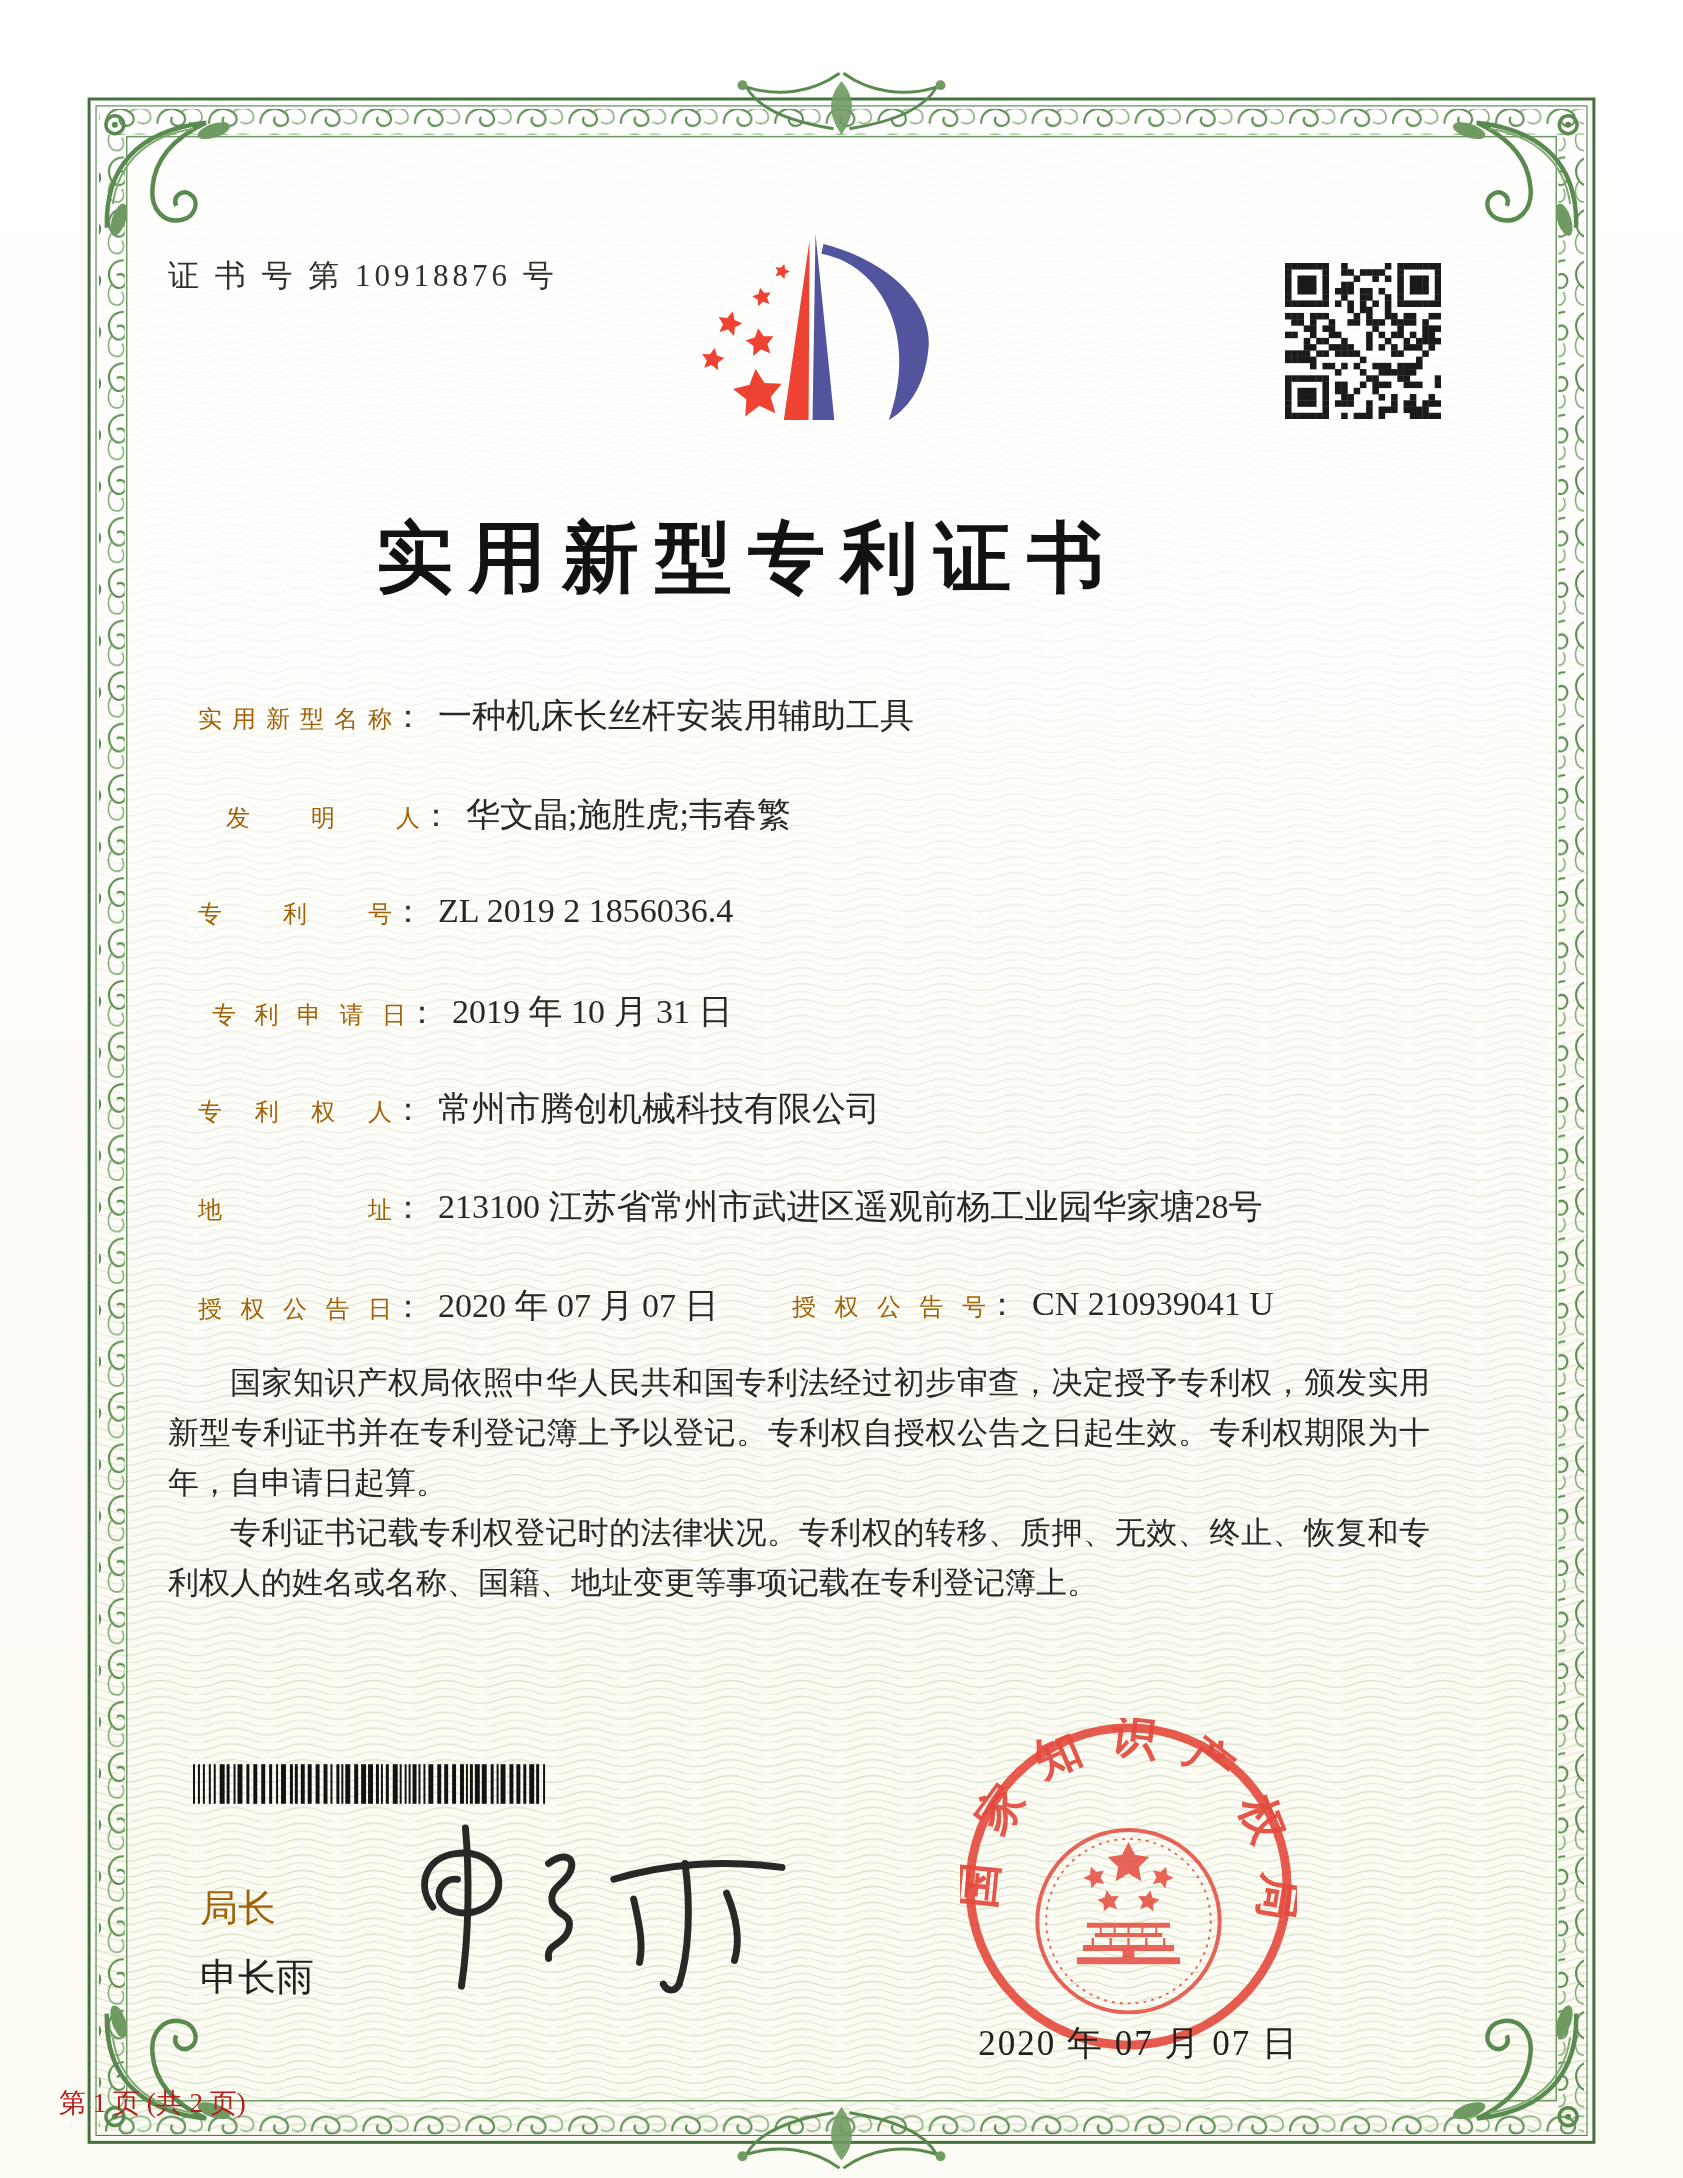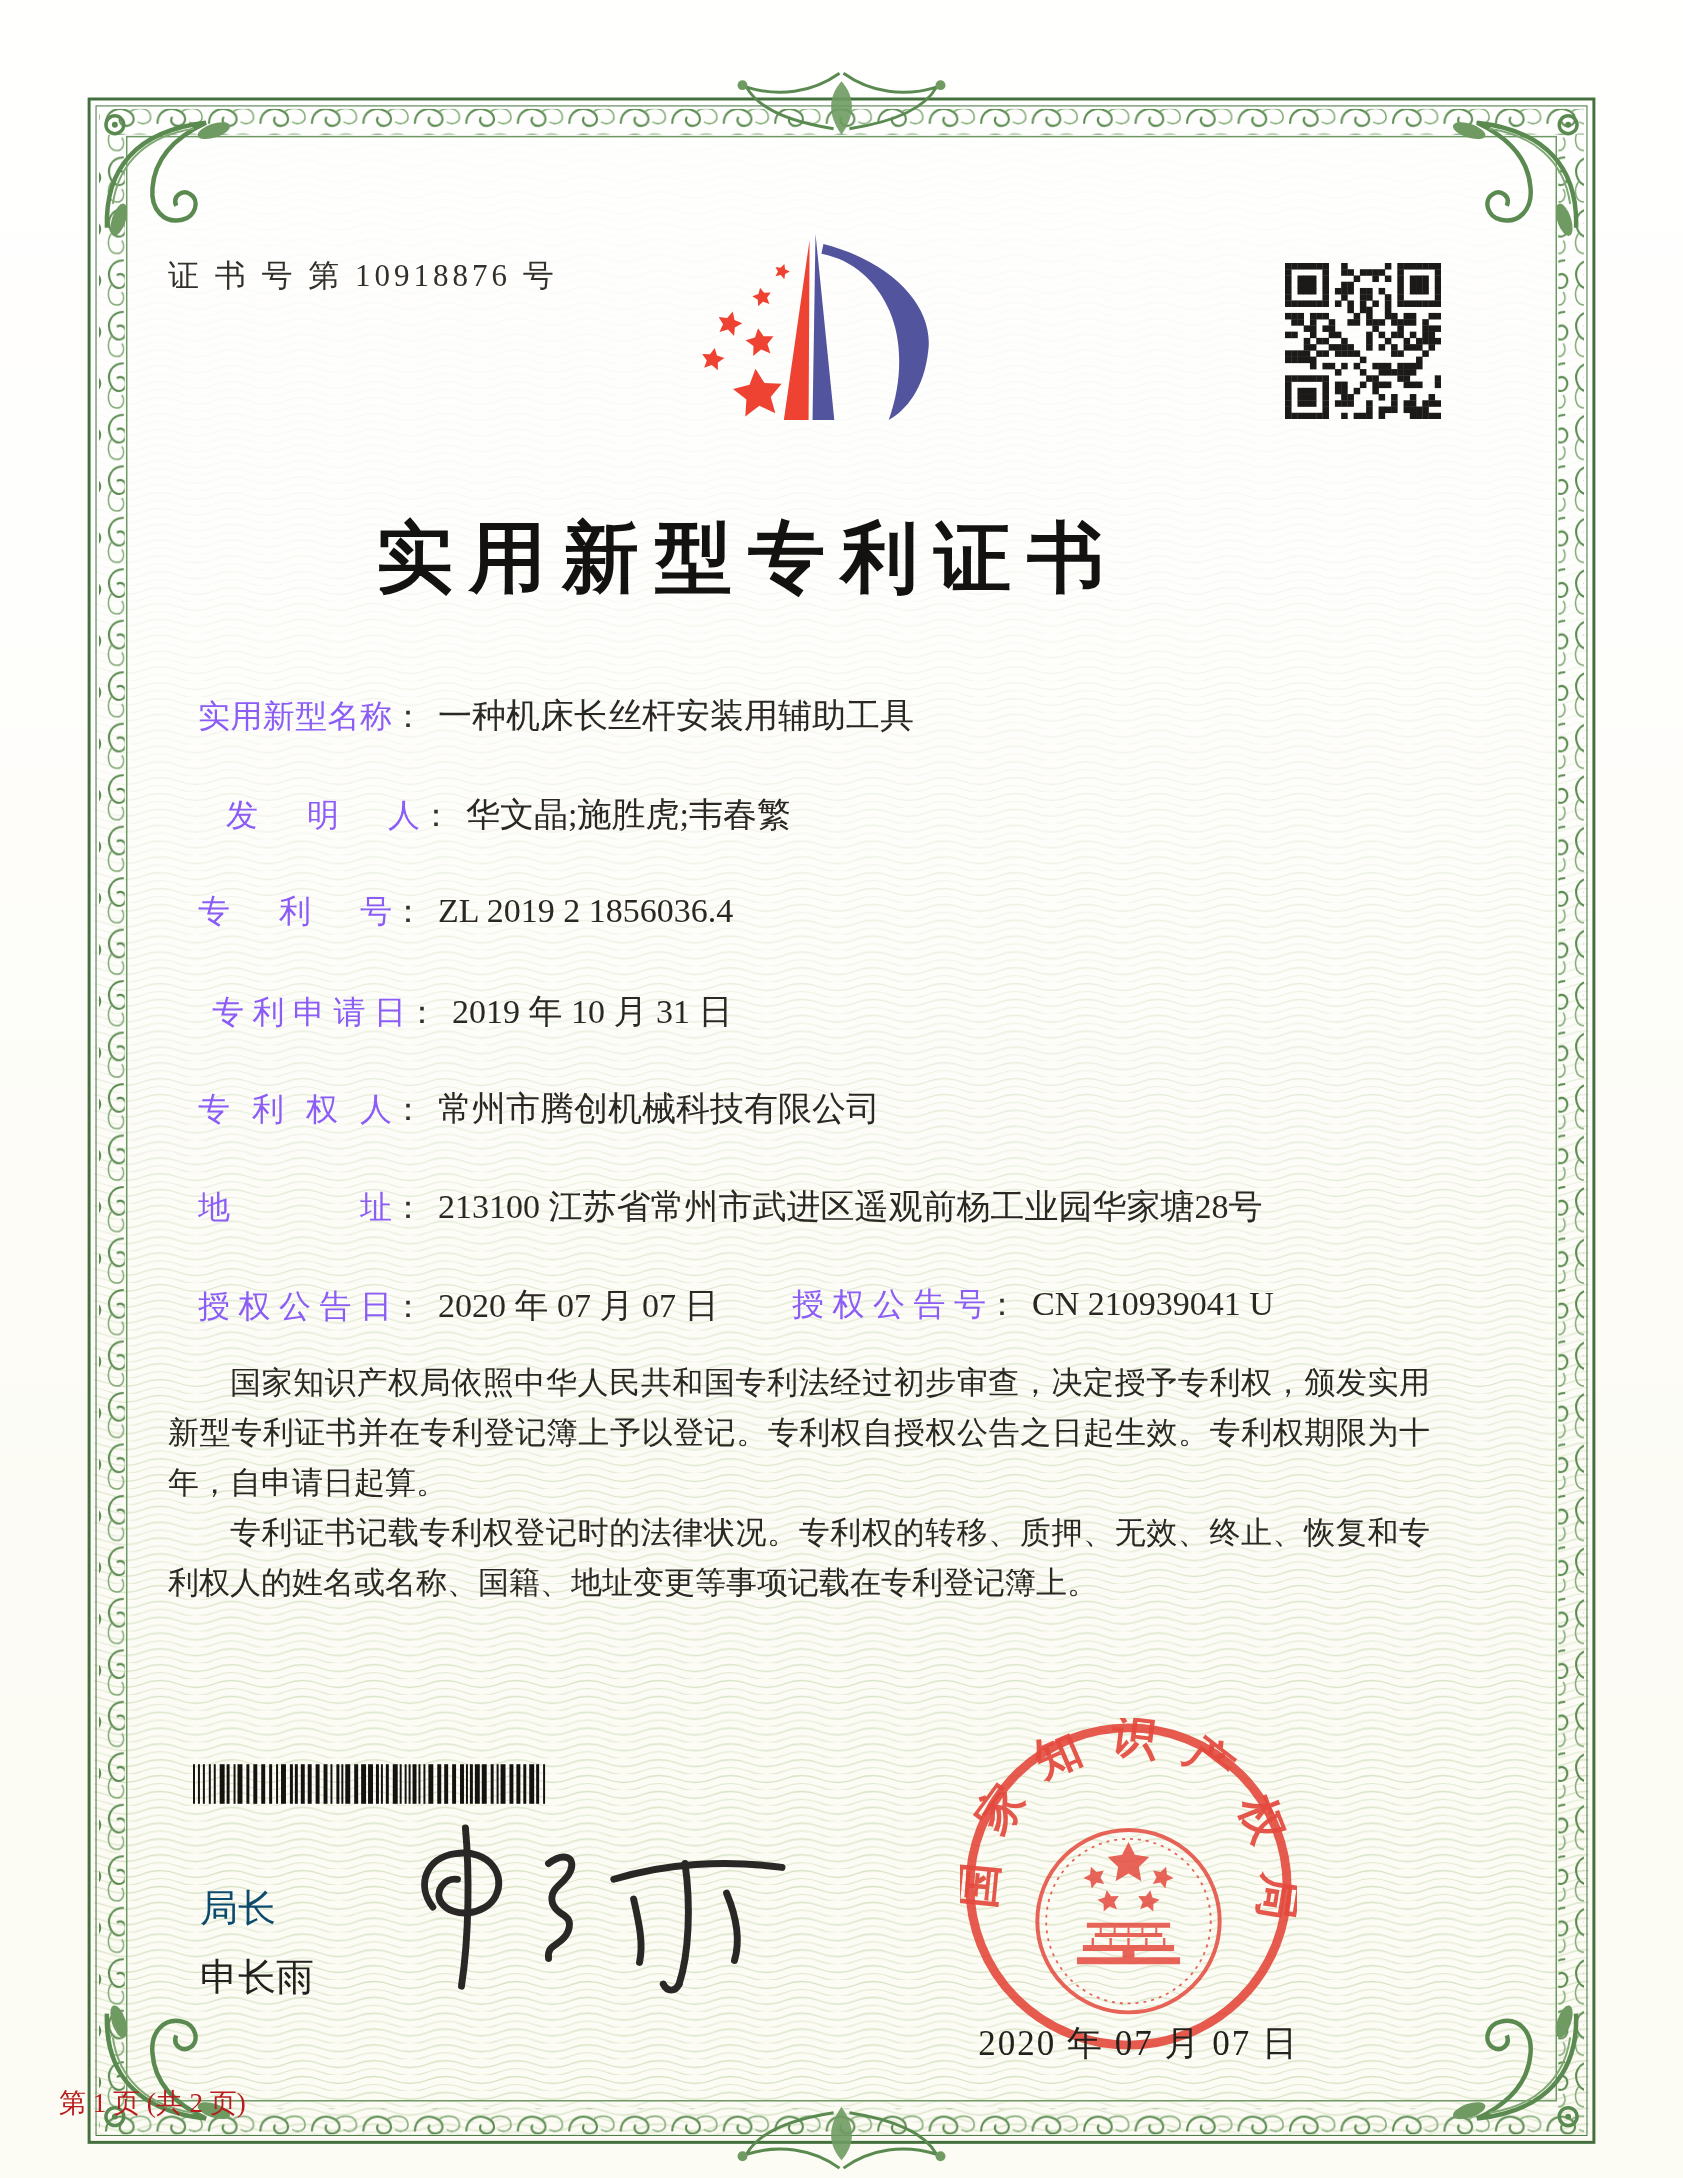--- a/index.html
+++ b/index.html
@@ -12,29 +12,29 @@
   #bg-fade{position:absolute;left:0;top:0;width:1683px;height:2178px;z-index:2;
      background:linear-gradient(180deg,rgba(255,255,255,.95) 0%,rgba(255,255,255,.8) 22%,
                 rgba(255,255,255,.45) 45%,rgba(255,255,255,.15) 65%,rgba(255,255,255,0) 85%);}
   #frame{position:absolute;left:0;top:0;z-index:3;}
   #content{position:absolute;left:0;top:0;width:1542px;height:2178px;z-index:4;}
   
   #cert-no{left:168px;top:255px;font-size:31px;letter-spacing:4px;color:#33302a;}
   #title{left:139px;top:507px;width:1218px;text-align:center;font-size:77px;font-weight:bold;
          letter-spacing:16px;color:#141210;}
   .frow{display:flex;align-items:baseline;white-space:nowrap;}
-  .flabel{display:inline-block;width:194px;font-size:32px;text-align:justify;text-align-last:justify;color:#8b5cf6;}
+  .flabel{display:inline-block;width:194px;font-size:24px;text-align:justify;text-align-last:justify;color:#a16207;}
   .fcolon{font-size:32px;color:#33302a;}
   .fvalue{font-size:34px;margin-left:14px;color:#2b2823;}
   .r0{left:198px;top:693px;} .r1{left:198px;top:792px;margin-left:28px;} .r2{left:198px;top:890px;}
   .r3{left:212px;top:989px;} .r4{left:198px;top:1086px;} .r5{left:198px;top:1184px;}
   .r6a{left:198px;top:1283px;} .r6b{left:792px;top:1283px;}
   #body-text{left:168px;top:1358px;width:1262px;font-size:31px;line-height:50px;text-align:justify;color:#2b2823;}
   #body-text p{margin:0;text-indent:2em;}
-  #signer-title{left:200px;top:1883px;font-size:38px;font-family:"Liberation Sans",sans-serif;color:#0c4a6e;}
+  #signer-title{left:200px;top:1883px;font-size:38px;font-family:"Liberation Sans",sans-serif;color:#a16207;}
   #signer-name{left:200px;top:1952px;font-size:38px;font-family:Liberation Sans, sans-serif;color:#23211d;}
   #seal-date{left:970px;top:2020px;width:337px;text-align:center;font-size:35px;letter-spacing:2px;color:#23211d;}
   #footer{left:59px;top:2085px;width:1386px;text-align:left;font-size:27px;color:#b91c1c;}
   #logo-box{left:683px;top:220px;}
   #qr-box{left:1285px;top:263px;}
   #barcode-box{left:193px;top:1764px;}
   #sig-box{left:378px;top:1816px;}
   #seal-box{left:960px;top:1718px;opacity:.92;}
 </style>
 </head>

